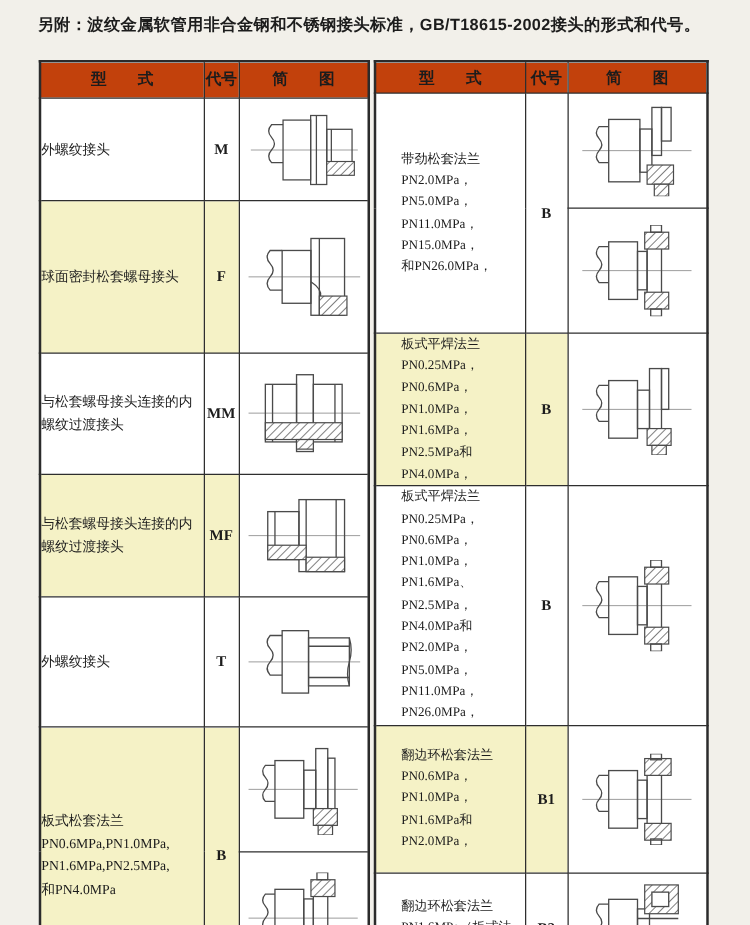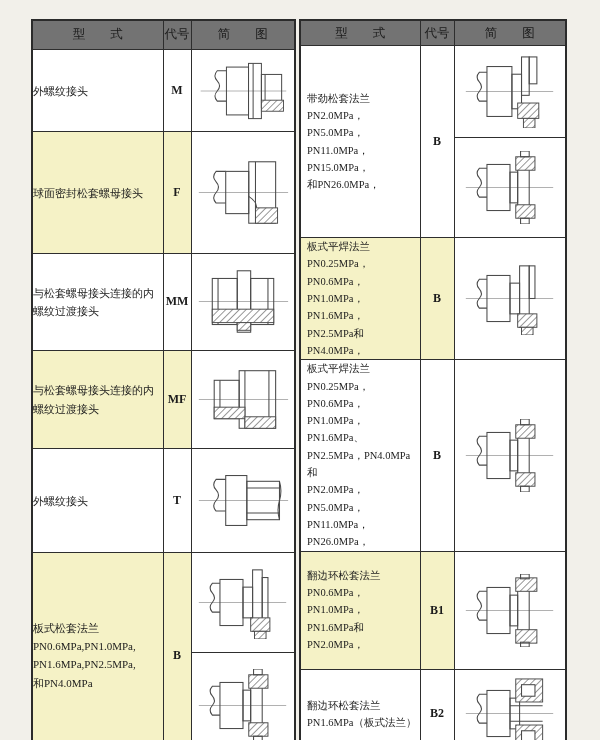--- a/index.html
+++ b/index.html
@@ -27,36 +27,36 @@
     border:2px solid #2b2b2b;
     table-layout:fixed;
     background:#fff;
   }
   table.jt td, table.jt th{
     border:1px solid #2e2e2e;
     padding:0;
     overflow:hidden;
   }
   th.hdr{
-    background:#737373;
+    background:#c2410c;
     font-size:12.5px;
-    font-weight:400;
+    font-weight:700;
     text-align:center;
     height:24px;
   }
   td.type{
     font-family:"Liberation Serif", serif;
     font-size:11px;
     text-align:left;
     vertical-align:middle;
     padding:3px 4px 3px 8px;
     white-space:pre-line;
     line-height:1.65;
   }
-  table.right td.type{font-size:10.5px;padding-left:6px;}
+  table.right td.type{font-size:10.5px;padding-left:20px;}
   td.code{
     font-family:"Liberation Serif", serif;
     font-size:12px;
     font-weight:600;
     text-align:center;
     vertical-align:middle;
   }
   td.hl{background:#f5f2c6;margin-left:39px;}
   td.diag{
     background:#fff;
@@ -75,20 +75,21 @@
 <svg width="0" height="0" style="position:absolute" aria-hidden="true">
   <defs>
     <pattern id="hatch" width="5" height="5" patternUnits="userSpaceOnUse" patternTransform="rotate(45)">
       <rect width="5" height="5" fill="#ffffff"></rect>
       <line x1="0" y1="0" x2="0" y2="5" stroke="#5a5a5a" stroke-width="1.3"></line>
     </pattern>
   </defs>
 </svg>
 
 <div class="page">
+  <div class="title">另附：波纹金属软管用非合金钢和不锈钢接头标准，GB/T18615-2002接头的形式和代号。</div>
 
   <div class="tables">
 
     <table class="jt left" style="width:263px">
       <colgroup>
           <col style="width:131px">
           <col style="width:28px">
           <col style="width:104px">
         </colgroup>
       <tbody>

